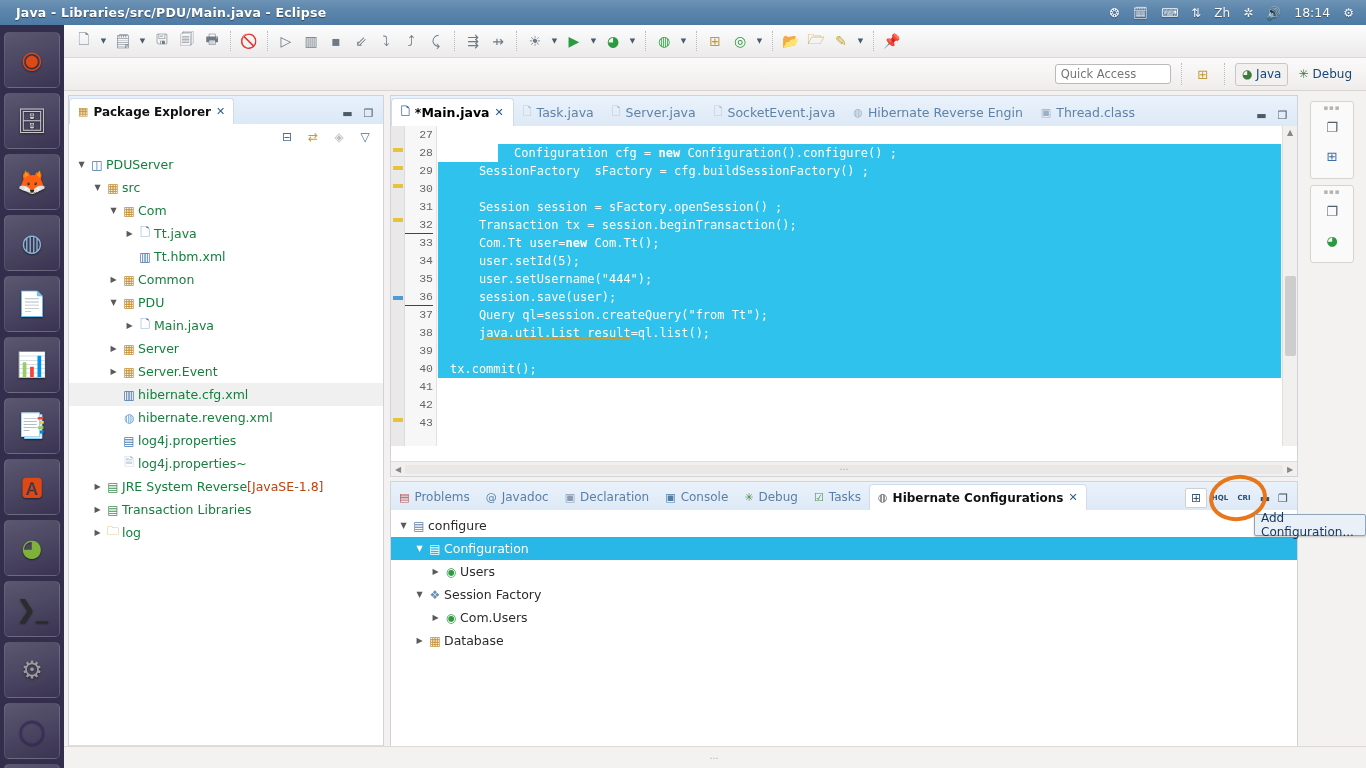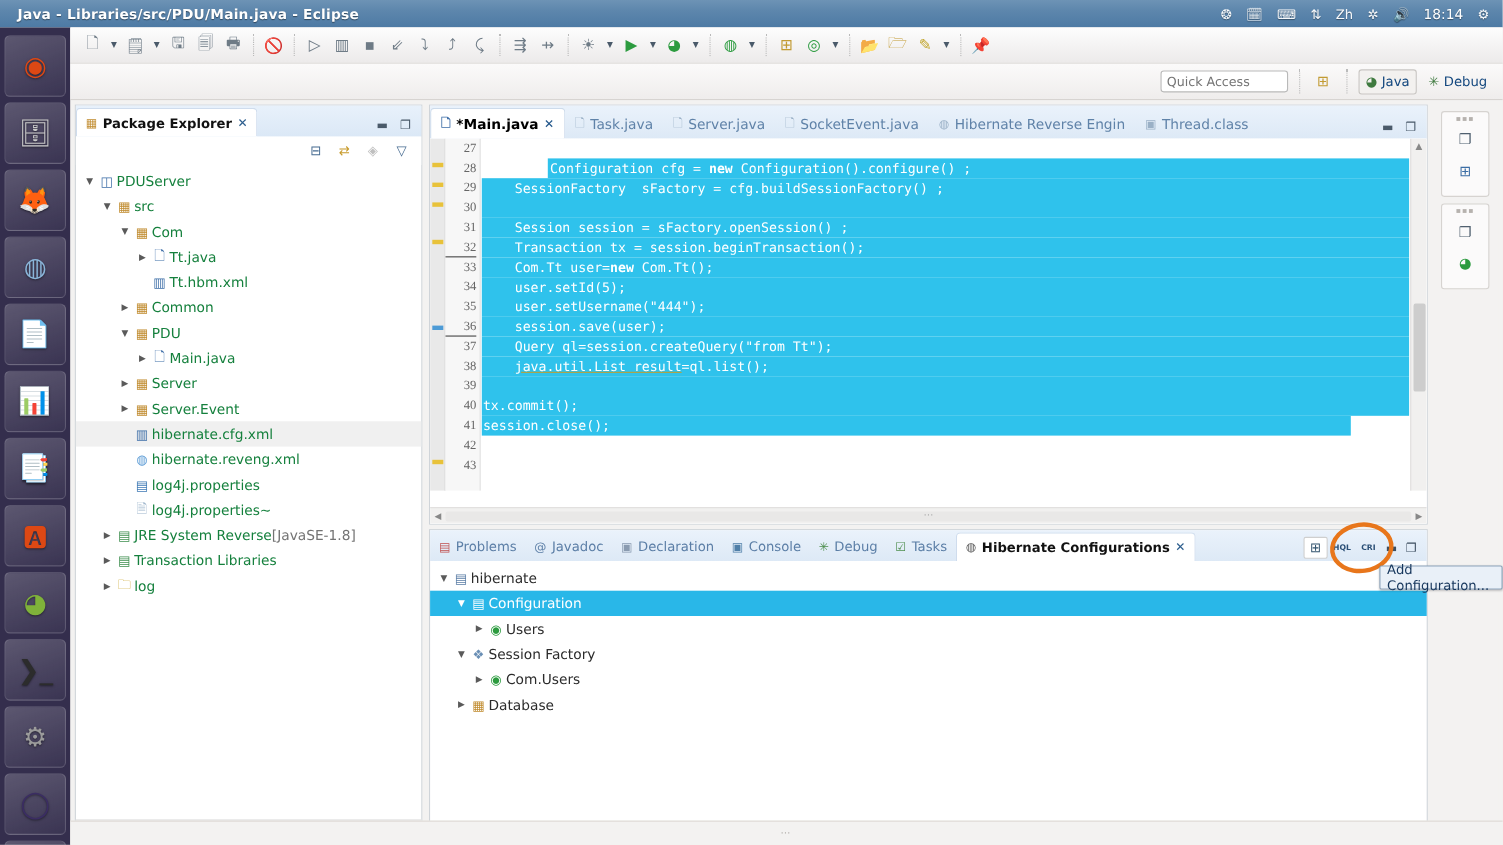--- a/index.html
+++ b/index.html
@@ -108,45 +108,45 @@
   
   #pkg-explorer { left:4px; top:70px; width:316px; height:666px; border:1px solid #cfd4d9; background:#fff; }
   #pkg-toolbar { height:26px; background:#fff; display:flex; align-items:center; justify-content:flex-end; gap:10px; padding-right:10px; }
   #pkg-toolbar .pt { width:16px;height:16px;display:flex;align-items:center;justify-content:center;font-size:12px;color:#4a6e93;}
   #pkg-tree { padding-top:3px; font-size:12.5px; }
   .trow { height:23px; display:flex; align-items:center; white-space:nowrap; }
   .trow.sel { background:#f0f0f0; }
   .tw { width:13px; display:inline-flex; align-items:center; justify-content:center; font-size:8px; color:#5a5a5a; flex:none; }
   .tico { width:18px; display:inline-flex; align-items:center; justify-content:center; font-size:12px; flex:none; }
   .tlabel { color:#15803d; }
-  .tdim { color:#737373; }
+  .tdim { color:#c2410c; }
   #pkg-hscroll {
     position:absolute; left:0; bottom:0; width:314px; height:15px;
     background:#f4f3f2; border-top:1px solid #ddd;
     display:flex; align-items:center;
   }
   #pkg-hscroll .arrowl, #pkg-hscroll .arrowr { width:14px; text-align:center; font-size:8px; color:#888; }
   #pkg-hscroll .thumb { height:9px; background:#cfcfcf; border-radius:2px; width:105px; margin-left:4px; }
 
   
   #editor { left:326px; top:70px; width:908px; height:382px; border:1px solid #cfd4d9; background:#fff; }
   #editor-tabs { height:30px; background: linear-gradient(180deg,#eaf2fb 0%, #dde9f6 100%); display:flex; align-items:flex-end; }
   .etab { height:28px; display:flex; align-items:center; gap:5px; padding:0 9px; font-size:12.5px; color:#5f82a8; white-space:nowrap; }
   .etab.active { background:#fff; color:#000; font-weight:bold; border:1px solid #cddbeb; border-bottom:none;
                  border-top-left-radius:4px; border-top-right-radius:4px; }
   .etab .closex { color:#24588c; font-weight:normal; font-size:11px; }
   #editor-body { position:absolute; left:0; top:30px; width:906px; height:350px; background:#fff; overflow:hidden; }
   #ruler { position:absolute; left:0; top:0; width:14px; height:320px; background:#e9e9e9; border-right:1px solid #dcdcdc; }
   #gutter { position:absolute; left:14px; top:0; width:32px; height:320px; background:#f7f7f7; border-right:1px solid #e2e2e2;
-            font-family:Liberation Serif, serif; font-size:11.5px; color:#666; text-align:right; padding-right:3px; }
+            font-family:Liberation Mono, monospace; font-size:11.5px; color:#666; text-align:right; padding-right:3px; }
   .gline { height:18px; line-height:18px; position:relative; }
   .gline.cur { border-bottom:1px solid #444; }
   #code { position:absolute; left:47px; top:0; right:16px; height:320px;
           font-family:"DejaVu Sans Mono","Liberation Mono",monospace; font-size:12px; color:#000; }
-  .cline { height:18px; line-height:18px; white-space:pre; padding-left:1px; }
+  .cline { height:18px; line-height:18px; white-space:pre; padding-left:12px; }
   .cline.hl { background:#2fc2ec; color:#ffffff; }
   .cline.hl .kw { color:#ffffff; font-weight:bold; }
   .cline.hl .warn { text-decoration:underline; text-decoration-color:#b7a13a; }
   #ed-vscroll { position:absolute; right:0; top:0; width:15px; height:320px; background:#f1f0ef; border-left:1px solid #e0dedd; }
   #ed-vscroll .up,#ed-vscroll .dn { height:14px; text-align:center; font-size:8px; color:#888; line-height:14px; }
   #ed-vscroll .thumb { position:absolute; top:150px; left:2px; width:11px; height:80px; background:#cdcdcd; border-radius:2px; }
   #ed-hscroll { position:absolute; left:0; bottom:0; width:906px; height:15px; background:#f1f0ef; border-top:1px solid #e0dedd;
                 display:flex; align-items:center; }
   #ed-hscroll .l,#ed-hscroll .r { width:14px; text-align:center; font-size:8px; color:#888; }
   #ed-hscroll .trk { flex:1; height:9px; background:#e9e8e7; border-radius:2px; position:relative; }
@@ -477,34 +477,33 @@
           <div class="gline">37</div>
           <div class="gline">38</div>
           <div class="gline">39</div>
           <div class="gline">40</div>
           <div class="gline">41</div>
           <div class="gline">42</div>
           <div class="gline">43</div>
         </div>
       <div id="code">
           <div class="cline">&nbsp;</div>
-          <div class="cline hl" style="margin-left: 60px; padding-left: 2px;">Configuration cfg = <span class="kw">new</span> Configuration().configure() ;</div>
+          <div class="cline hl" style="margin-left: 60px; padding-left: 16px;">Configuration cfg = <span class="kw">new</span> Configuration().configure() ;</div>
           <div class="cline hl">    SessionFactory  sFactory = cfg.buildSessionFactory() ;</div>
           <div class="cline hl">&nbsp;</div>
           <div class="cline hl">    Session session = sFactory.openSession() ;</div>
           <div class="cline hl">    Transaction tx = session.beginTransaction();</div>
           <div class="cline hl">    Com.Tt user=<span class="kw">new</span> Com.Tt();</div>
           <div class="cline hl">    user.setId(5);</div>
           <div class="cline hl">    user.setUsername("444");</div>
           <div class="cline hl">    session.save(user);</div>
           <div class="cline hl">    Query ql=session.createQuery("from Tt");</div>
           <div class="cline hl">    <span class="warn">java.util.List result</span>=ql.list();</div>
           <div class="cline hl">&nbsp;</div>
           <div class="cline hl">tx.commit();</div>
-          <div class="cline hl" style="width: 790px;">session.close();</div>
           <div class="cline" style="width: 100px;">&nbsp;</div>
           <div class="cline">&nbsp;</div>
         </div>
       <div id="ed-vscroll">
         <div class="up">▲</div>
         <div class="thumb"></div>
       </div>
       <div id="ed-hscroll">
         <span class="l">◀</span>
         <span class="trk">
@@ -551,21 +550,21 @@
           <span class="hact" style="font-size: 7px; font-weight: bold; color: rgb(42, 79, 118);">HQL</span>
           <span class="hact" style="font-size: 7px; font-weight: bold; color: rgb(42, 79, 118);">CRI</span>
           <span class="hmin">▬</span>
           <span class="hmax">❐</span>
         </div>
       </div>
     <div id="hib-tree">
         <div class="hrow" style="padding-left: 6px;">
           <span class="tw">▼</span>
           <span class="tico" style="color: rgb(91, 126, 166);">▤</span>
-          <span>hibernate</span>
+          <span>configure</span>
         </div>
         <div class="hrow sel" style="padding-left: 22px;">
           <span class="tw">▼</span>
           <span class="tico" style="color: rgb(255, 255, 255);">▤</span>
           <span>Configuration</span>
         </div>
         <div class="hrow" style="padding-left: 38px;">
           <span class="tw">▶</span>
           <span class="tico" style="color: rgb(44, 155, 63);">◉</span>
           <span>Users</span>

